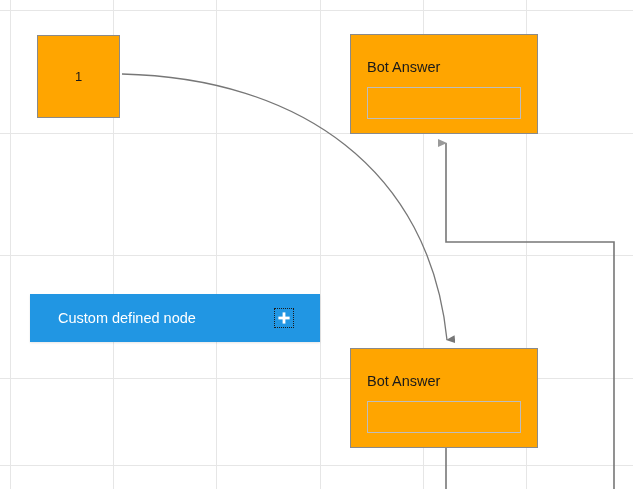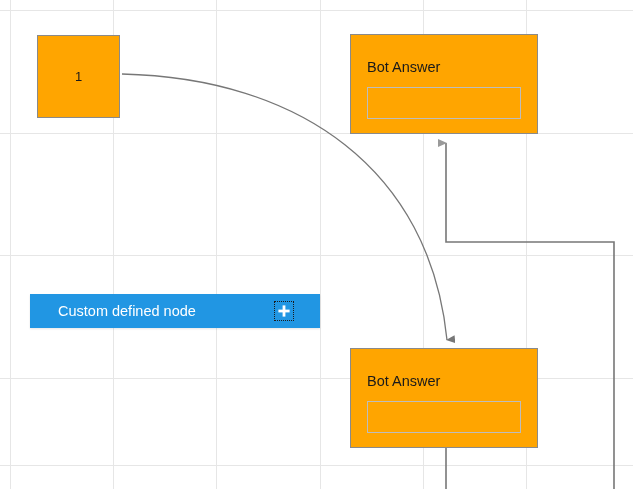--- a/index.html
+++ b/index.html
@@ -139,21 +139,21 @@
   <div class="node node-card" id="n-bot-answer-top" style="left: 350px; top: 34px; width: 188px; height: 100px; background: rgb(255, 165, 0); border-color: rgb(138, 138, 138);">
     <div class="node-card-title">Bot Answer</div>
     <div class="node-card-slot"></div>
   </div>
 
   <div class="node node-card" id="n-bot-answer-bottom" style="left: 350px; top: 348px; width: 188px; height: 100px; background: rgb(255, 165, 0); border-color: rgb(138, 138, 138);">
     <div class="node-card-title">Bot Answer</div>
     <div class="node-card-slot"></div>
   </div>
 
-  <div class="palette-bar" id="palette-bar" style="left: 30px; top: 294px; width: 290px; height: 34px; background: rgb(33, 150, 227);">
+  <div class="palette-bar" id="palette-bar" style="left: 30px; top: 294px; width: 290px; height: 48px; background: rgb(33, 150, 227);">
     <span class="palette-label">Custom defined node</span>
     <span class="palette-add">
       <svg width="14" height="14" viewBox="0 0 14 14" xmlns="http://www.w3.org/2000/svg">
         <rect x="5.6" y="1.4" width="2.8" height="11.2" fill="#ffffff"></rect>
         <rect x="1.4" y="5.6" width="11.2" height="2.8" fill="#ffffff"></rect>
       </svg>
     </span>
   </div>
 
 </div>

